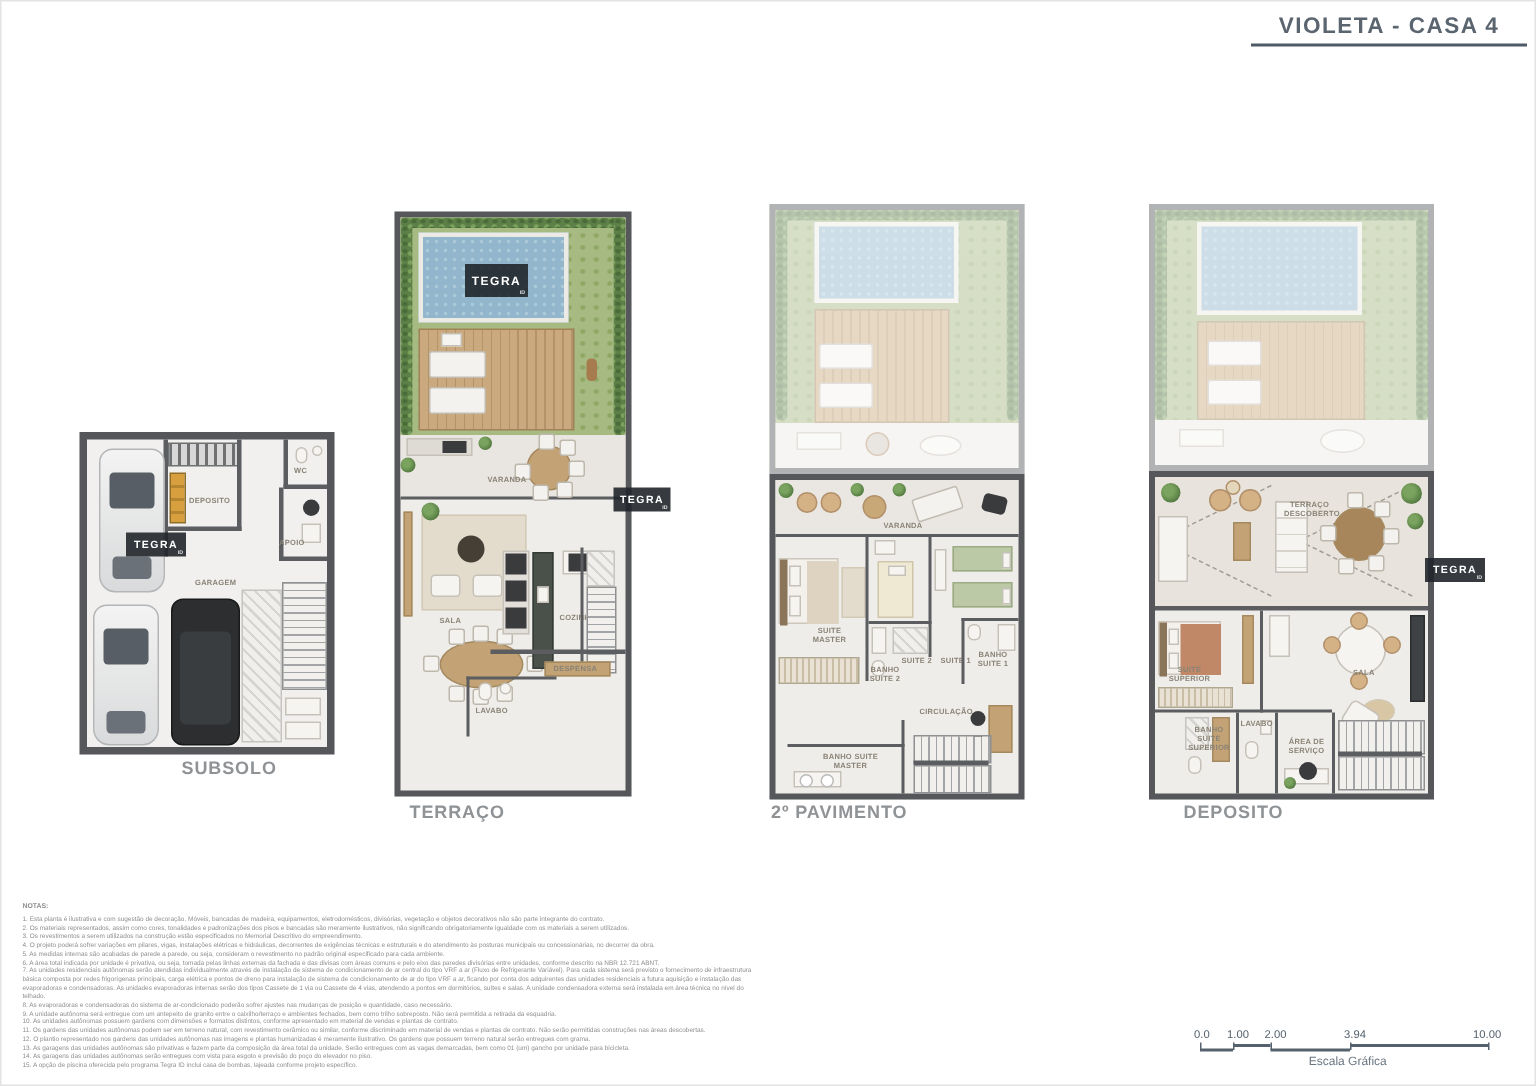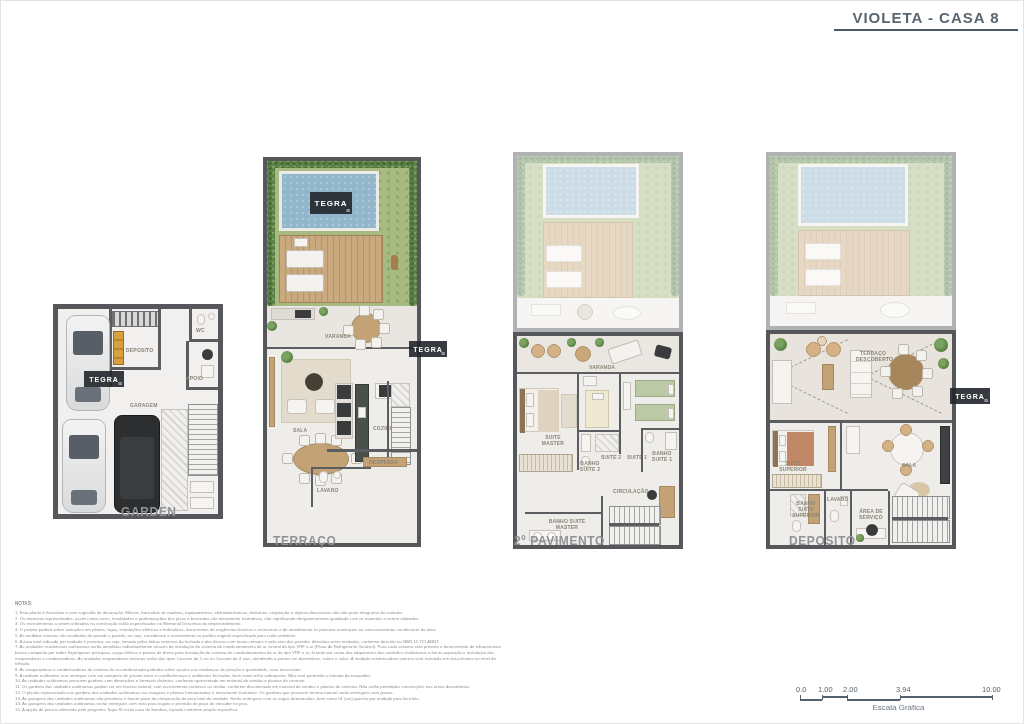--- a/index.html
+++ b/index.html
@@ -6,21 +6,21 @@
   .page{position:relative;width:1024px;height:724px;background:#ffffff;border:1px solid #e3e3e3;
         box-sizing:border-box;overflow:hidden;font-family:"Liberation Sans",sans-serif;}
   .abs{position:absolute;box-sizing:border-box;}
 
   
   .title{position:absolute;font-size:15px;font-weight:bold;color:#5a6570;letter-spacing:1px;text-align:center;}
   .title-rule{position:absolute;height:2px;background:#4e5a66;}
   .area-line{font-size:11px;font-weight:bold;color:#3da157;line-height:13.5px;white-space:nowrap;}
 
   
-  .plan{position:absolute;box-sizing:border-box;margin-top:16px;}
+  .plan{position:absolute;box-sizing:border-box;}
   .shell{position:absolute;border:4px solid #55575a;background:#efedea;box-sizing:border-box;}
   .wall{position:absolute;background:#5b5d60;}
   .floor-title{position:absolute;font-size:12px;font-weight:bold;color:#909396;letter-spacing:.6px;white-space:nowrap;}
 
   
   .garden{background-color:#a6ba82;background-image:radial-gradient(#8fa765 1.5px,transparent 2px);background-size:9px 8px;}
   .shrub{position:absolute;background-color:#5d8048;border-radius:3px;
          background-image:radial-gradient(#486b38 1.5px,transparent 2px),radial-gradient(#79a05c 1.5px,transparent 2px);
          background-size:6px 5px,7px 6px;background-position:0 0,3px 3px;}
   .pool{position:absolute;background-color:#92b6cc;border:3px solid #eceae4;box-sizing:border-box;
@@ -68,21 +68,21 @@
   .scale .tick{position:absolute;font-size:7.5px;top:0;}
   .scale .seg{position:absolute;height:2px;background:#55626e;}
   .scale .vt{position:absolute;width:1px;height:5px;background:#55626e;top:10px;}
   .scale .cap{position:absolute;top:18px;left:0;width:205px;text-align:center;font-size:8px;color:#6b7680;}
 </style>
 </head>
 <body>
 
 <div class="page">
 
-  <div class="title" style="left:833px;top:8px;width:184px;">VIOLETA - CASA 8</div>
+  <div class="title" style="left:833px;top:8px;width:184px;">VIOLETA - CASA 4</div>
   <div class="title-rule" style="left:833px;top:28px;width:184px;"></div>
 
   <div class="plan" style="left:52px;top:287px;width:170px;height:215px;">
     <div class="shell" style="left:0;top:0;width:170px;height:215px;border-width:5px;background:#f1f0ee;">
 
       <div class="abs" style="left:54px;top:2px;width:48px;height:16px;border:1px solid #6e7072;background:repeating-linear-gradient(90deg,#6e7072 0 2px,#d8d8d8 2px 6px);"></div>
       <div class="wall" style="left:51px;top:0;width:3px;height:78px;"></div>
       <div class="wall" style="left:51px;top:58px;width:52px;height:3px;"></div>
       <div class="wall" style="left:100px;top:0;width:3px;height:61px;"></div>
       <div class="abs" style="left:55px;top:22px;width:11px;height:34px;border:1px solid #8f6e2a;background:repeating-linear-gradient(180deg,#d79f3e 0 7px,#b5862f 7px 9px);"></div>
@@ -117,21 +117,21 @@
       <div class="suv" style="left:56px;top:106px;width:44px;height:96px;">
           <div class="roof"></div>
         </div>
 
       <div class="tegra" style="left:26px;top:62px;width:40px;height:16px;">
           <span>TEGRA</span>
           <span class="sub">ID</span>
         </div>
     </div>
   </div>
-  <div class="floor-title" style="left:120px;top:504px;">GARDEN</div>
+  <div class="floor-title" style="left:120px;top:504px;">SUBSOLO</div>
 
   <div class="plan" style="left:262px;top:140px;width:158px;height:390px;">
     <div class="shell" style="left:0;top:0;width:158px;height:390px;">
 
       <div class="abs garden" style="left:0;top:0;width:150px;height:145px;">
         <div class="shrub" style="left:0;top:0;width:150px;height:7px;"></div>
         <div class="shrub" style="left:0;top:0;width:8px;height:145px;"></div>
         <div class="shrub" style="left:142px;top:0;width:8px;height:145px;"></div>
         <div class="pool" style="left:12px;top:10px;width:100px;height:60px;">
           <div class="tegra" style="left:28px;top:18px;width:42px;height:22px;font-size:8px;">

